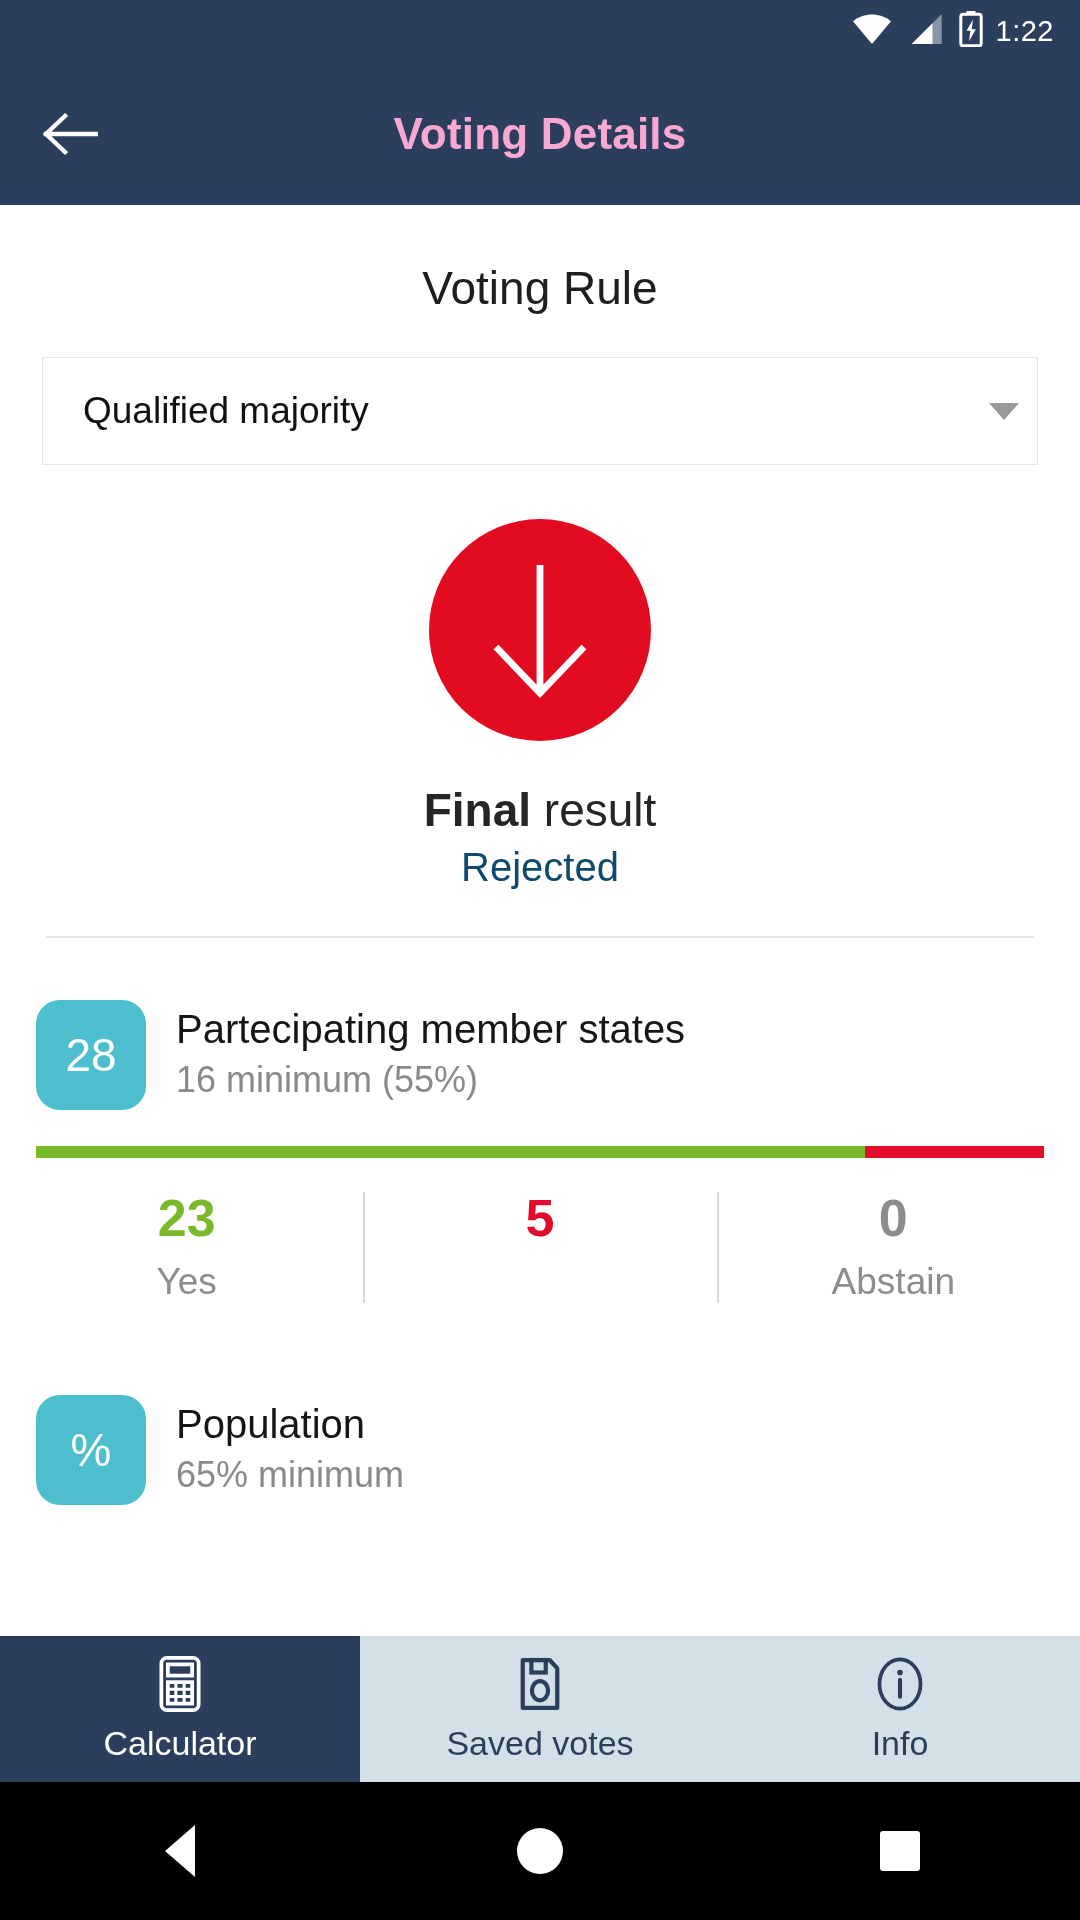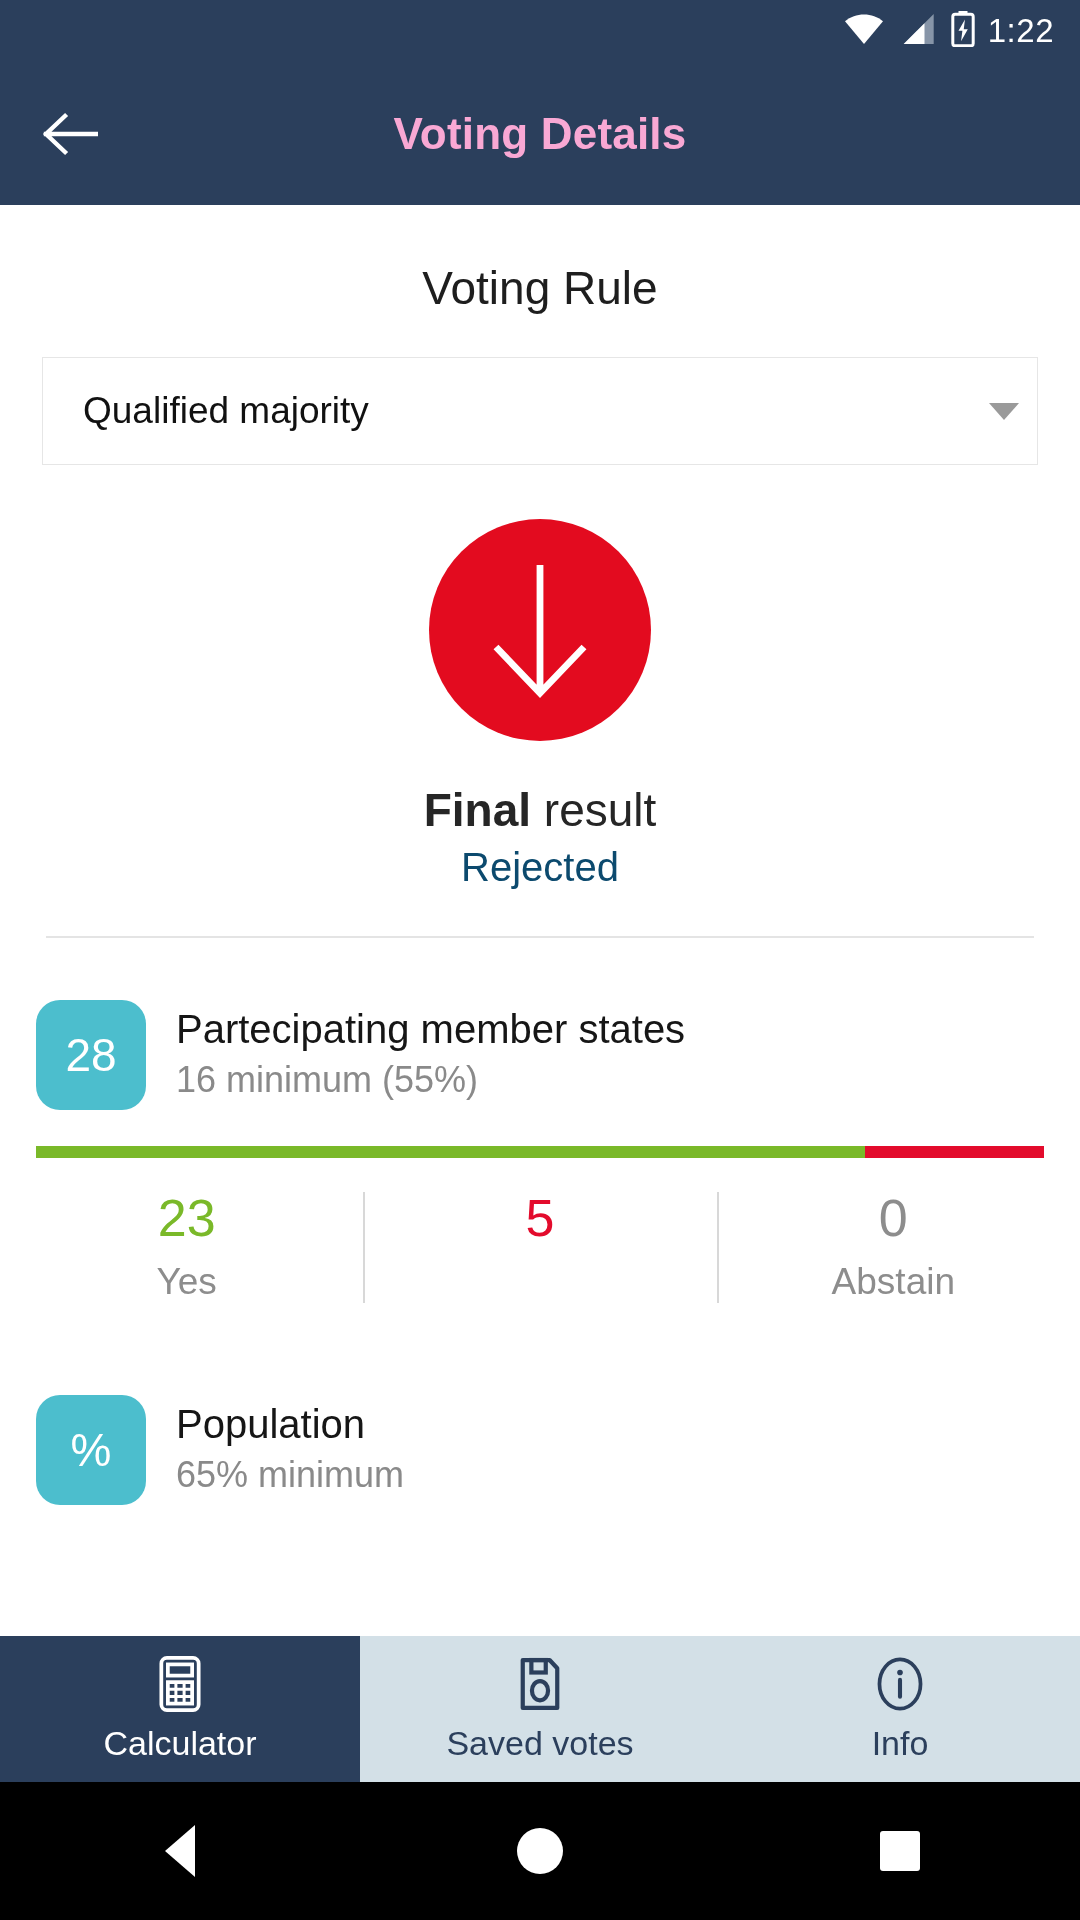--- a/index.html
+++ b/index.html
@@ -25,21 +25,21 @@
     padding-right: 26px;
     box-sizing: border-box;
   }
   .status-icons {
     display: flex;
     align-items: center;
     gap: 14px;
   }
   .status-time {
     color: #ffffff;
-    font-size: 33px;
+    font-size: 29px;
     font-weight: 400;
     margin-left: 12px;
     letter-spacing: 0.5px;
   }
 
   
   .app-bar {
     height: 143px;
     background: #2b3f5c;
     display: flex;
@@ -199,20 +199,21 @@
     position: absolute;
     left: 0;
     top: 8px;
     bottom: 8px;
     width: 2px;
     background: #d8d8d8;
   }
   .tally-num {
     font-size: 52px;
     line-height: 1.1;
+    font-weight: bold;
   }
   .tally-num.yes { color: #7ab929; }
   .tally-num.no { color: #e30b2c; }
   .tally-num.abstain { color: #8d8d8d; }
   .tally-label {
     margin-top: 14px;
     font-size: 37px;
     color: #8d8d8d;
   }
 

